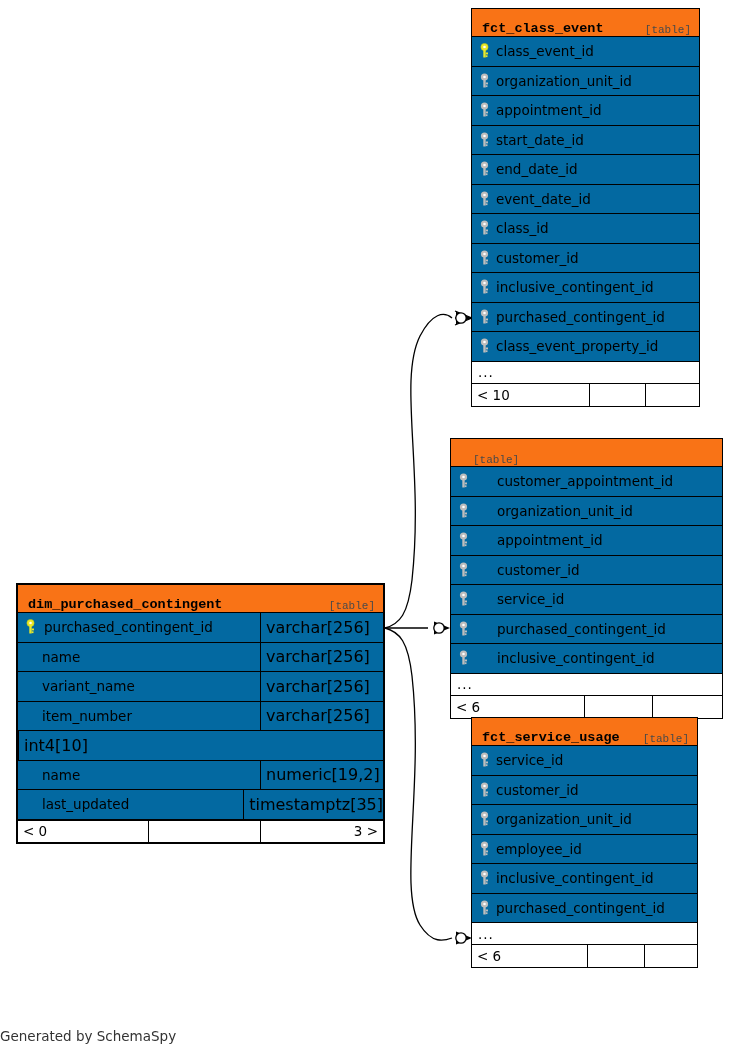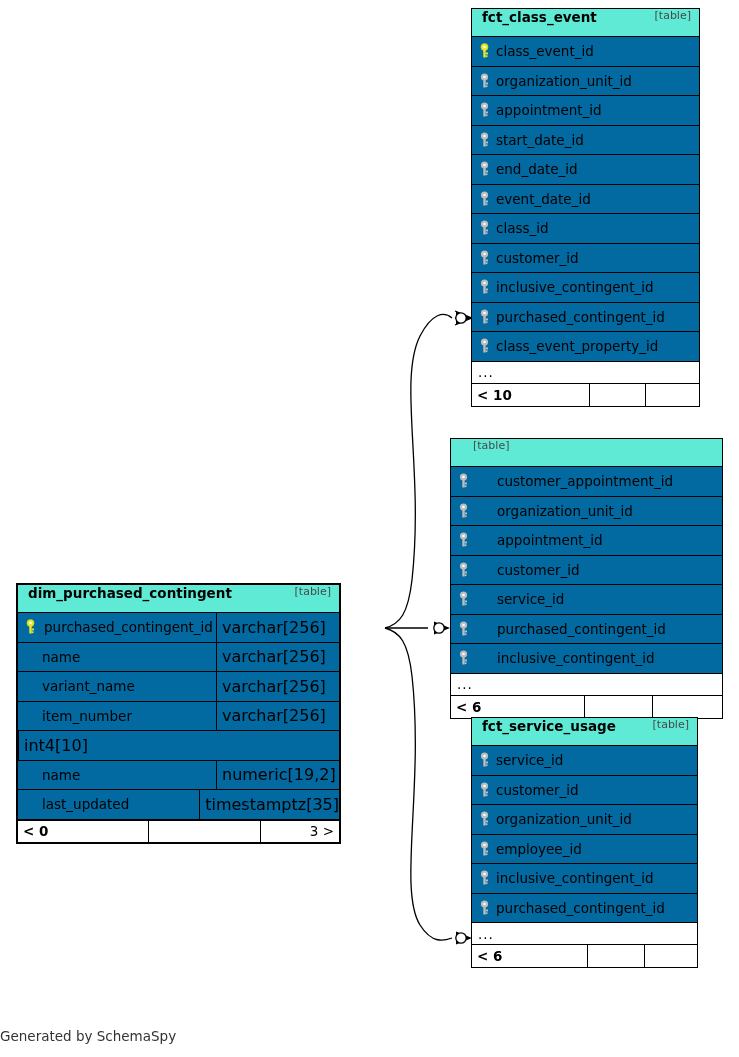--- a/index.html
+++ b/index.html
@@ -37,27 +37,28 @@
     border: 1px solid #000000;
     font-size: 13.5px;
     color: #000000;
   }
   .table-node.focus {
     border: 2px solid #000000;
   }
 
   .tbl-header {
     box-sizing: border-box;
-    background: #5eead4;
+    background: #f97316;
     border-bottom: 1px solid #000000;
     display: flex;
-    align-items: flex-start;
+    align-items: flex-end;
     justify-content: space-between;
     padding: 0 8px 0 10px;
     height: 28px;
+    font-family: Liberation Mono, monospace;
   }
   .tbl-name {
     font-weight: bold;
     font-size: 13.5px;
     white-space: nowrap;
   }
   .tbl-tag {
     font-size: 11px;
     color: #4a4a4a;
     white-space: nowrap;
@@ -136,21 +137,21 @@
   .foot-cell {
     box-sizing: border-box;
     height: 100%;
     display: flex;
     align-items: center;
     font-size: 13.5px;
     border-left: 1px solid #000000;
     padding: 0 5px;
   }
   .foot-cell:first-child { border-left: none; }
-  .foot-left   { justify-content: flex-start; font-weight: bold; }
+  .foot-left   { justify-content: flex-start; }
   .foot-right  { justify-content: flex-end; }
 
   
   .credit {
     position: absolute;
     font-size: 13.5px;
     color: #333333;
     white-space: nowrap;
   }
 </style>
@@ -580,21 +581,21 @@
 
     <div class="row-ellipsis">...</div>
 
     <div class="row-footer">
       <div class="foot-cell foot-left" style="flex:0 0 115px;">&lt; 6</div>
       <div class="foot-cell" style="flex:0 0 57px;"></div>
       <div class="foot-cell foot-right" style="flex:1 1 auto;"></div>
     </div>
   </div>
 
-  <div class="table-node focus" id="node-dim_purchased_contingent" style="left:16px; top:583px; width:325px;">
+  <div class="table-node focus" id="node-dim_purchased_contingent" style="left:16px; top:583px; width:369px;">
     <div class="tbl-header">
       <span class="tbl-name">dim_purchased_contingent</span>
       <span class="tbl-tag">[table]</span>
     </div>
 
     <div class="tbl-row">
       <span class="cell-name indent-sm">
         <span class="keyicon">
           <svg width="13" height="16" viewBox="0 0 13 16">
             <circle cx="6.5" cy="4" r="3.6" fill="#e8e82a" stroke="#c9c90f" stroke-width="0.6"></circle>

